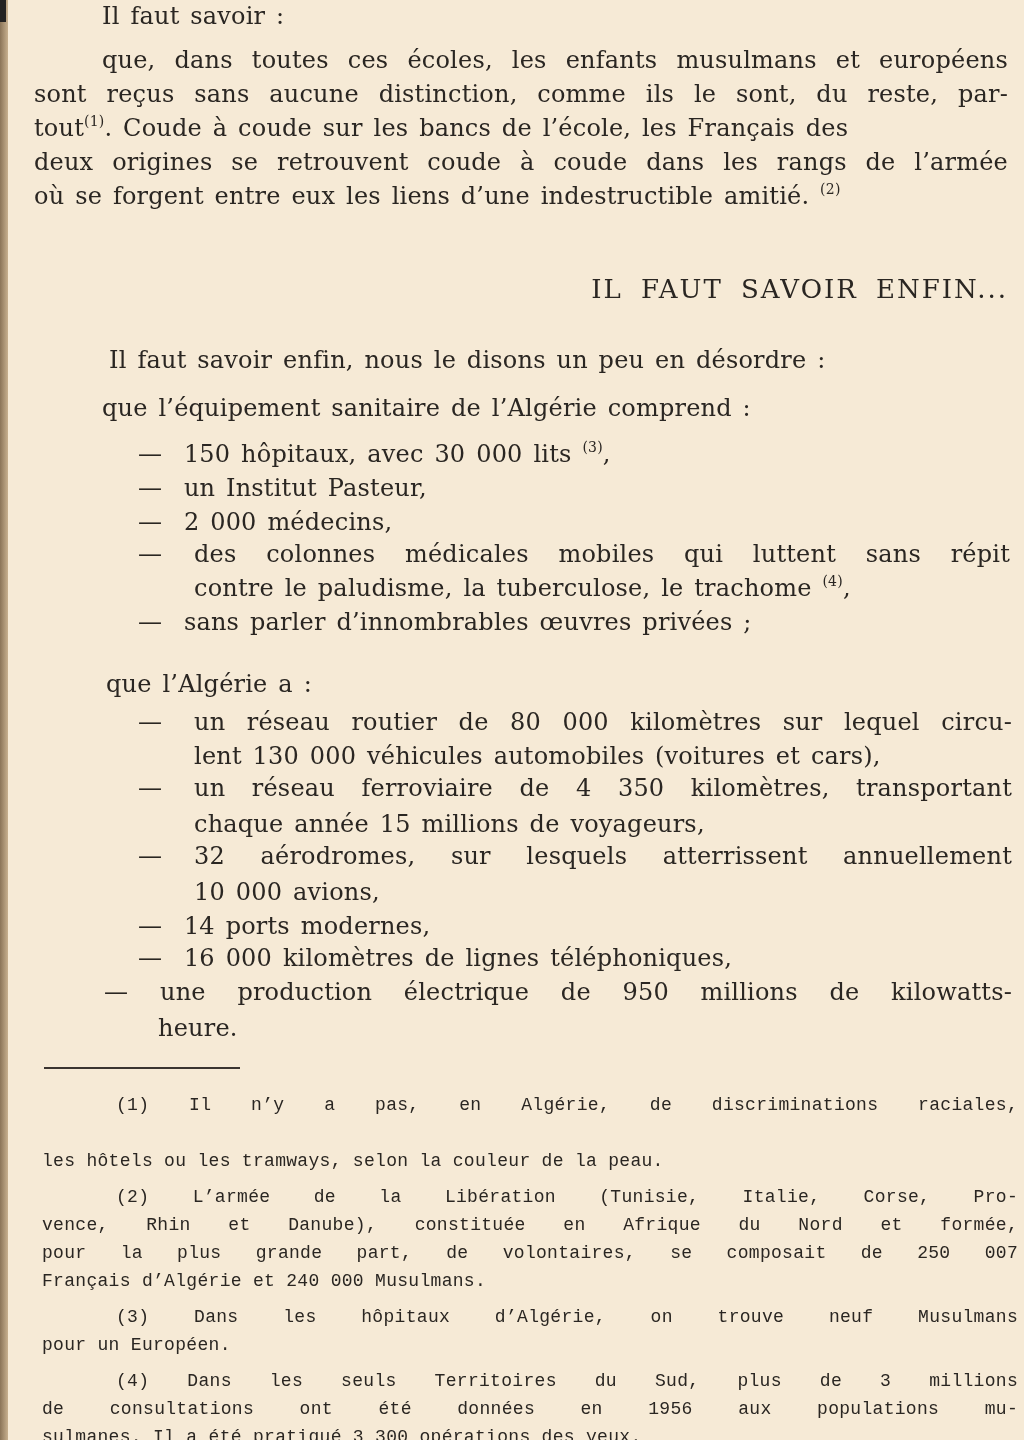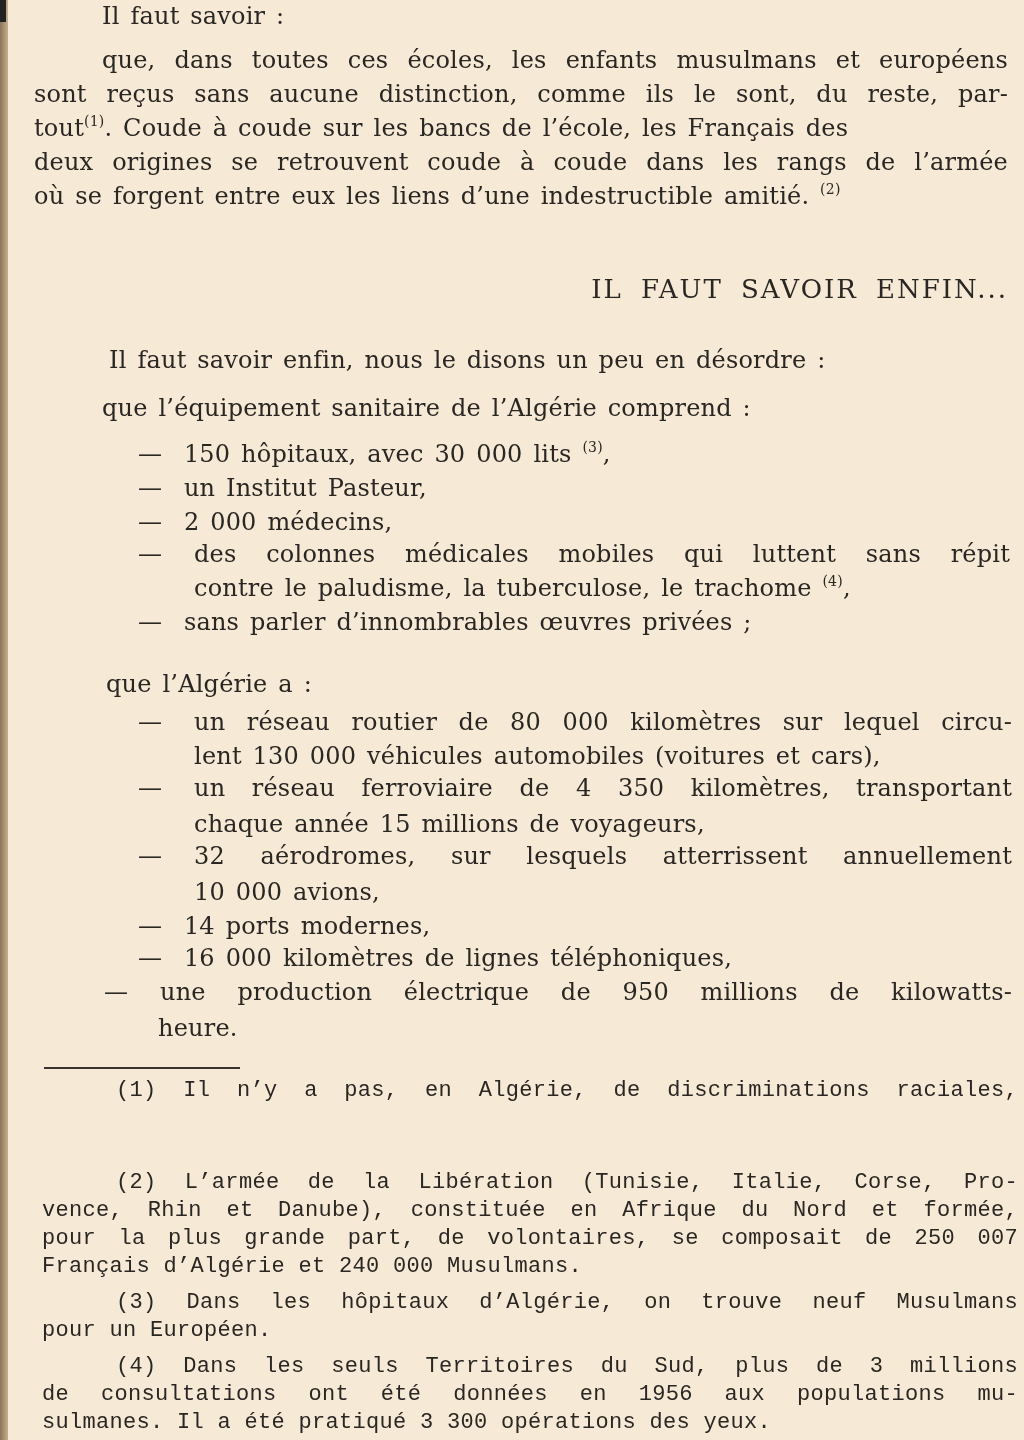--- a/index.html
+++ b/index.html
@@ -29,22 +29,23 @@
     position: absolute; white-space: nowrap;
   }
   .just { text-align: justify; text-align-last: justify; }
   sup { font-size: 14px; vertical-align: 10px; line-height: 0; }
   .heading {
     font-family: "DejaVu Serif", "Liberation Serif", serif;
     font-size: 26px; letter-spacing: 2px; word-spacing: 8px;
   }
   .mono {
     font-family: "Liberation Mono", "DejaVu Sans Mono", monospace;
-    font-size: 22px;
+    font-size: 18px;
     letter-spacing: 0.3px;
+    margin-top: 17px;
   }
   .rule {
     position: absolute; left: 44px; top: 1067px; width: 196px; height: 2px; background: #3a3430;
   }
 </style>
 </head>
 <body>
 
 <div class="page">
   <div class="edge"></div>
@@ -116,20 +117,21 @@
 
   <div class="line serif" style="left:104px; top:978px; width:908px; display:flex; justify-content:space-between;">
     <span>—</span>
     <span class="just" style="display:inline-block; width:852px;">une production électrique de 950 millions de kilowatts-</span>
   </div>
   <div class="line serif" style="left:158px; top:1014px;">heure.</div>
 
   <div class="rule"></div>
 
   <div class="line mono just" style="left:116px; top:1078px; width:902px;">(1) Il n’y a pas, en Algérie, de discriminations raciales,</div>
+  <div class="line mono" style="left:42px; top:1134px;">les hôtels ou les tramways, selon la couleur de la peau.</div>
 
   <div class="line mono just" style="left:116px; top:1170px; width:902px;">(2) L’armée de la Libération (Tunisie, Italie, Corse, Pro-</div>
   <div class="line mono just" style="left:42px; top:1198px; width:976px;">vence, Rhin et Danube), constituée en Afrique du Nord et formée,</div>
   <div class="line mono just" style="left:42px; top:1226px; width:976px;">pour la plus grande part, de volontaires, se composait de 250 007</div>
   <div class="line mono" style="left:42px; top:1254px;">Français d’Algérie et 240 000 Musulmans.</div>
 
   <div class="line mono just" style="left:116px; top:1290px; width:902px;">(3) Dans les hôpitaux d’Algérie, on trouve neuf Musulmans</div>
   <div class="line mono" style="left:42px; top:1318px;text-align:right;">pour un Européen.</div>
 
   <div class="line mono just" style="left:116px; top:1354px; width:902px;">(4) Dans les seuls Territoires du Sud, plus de 3 millions</div>

